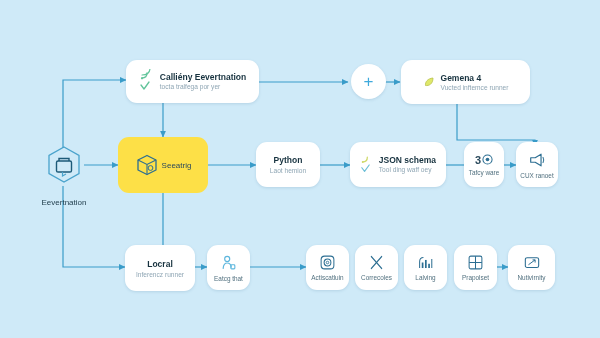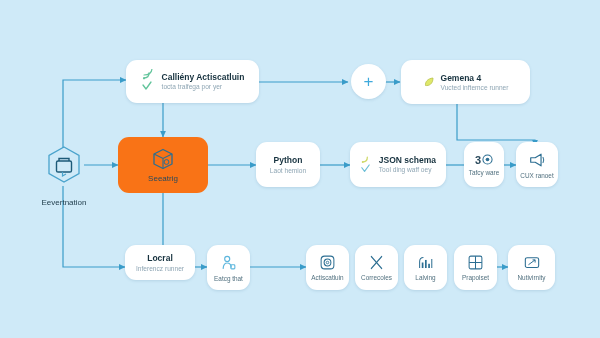--- a/index.html
+++ b/index.html
@@ -23,23 +23,23 @@
     display:flex;align-items:center;justify-content:center;
     box-sizing:border-box;
   }
   .node.wide{flex-direction:row;gap:6px;padding:0 10px;}
   .node .txtcol{display:flex;flex-direction:column;align-items:flex-start;line-height:1.18;}
   .title{font-size:8.5px;font-weight:bold;color:#17323f;white-space:nowrap;}
   .sub{font-size:6.6px;color:#8fa6b4;white-space:nowrap;margin-top:1px;}
 
   
   .node.accent{
-    background:#f97316;
+    background:#fde047;
     box-shadow:none;
-    flex-direction:column;gap:3px;
+    flex-direction:row;gap:3px;
   }
   .node.accent .title{font-weight:normal;font-size:8px;color:#2b4a5c;}
 
   
   .node.center-label{flex-direction:column;gap:2px;}
   .node.center-label .title{font-weight:bold;text-align:center;}
   .node.center-label .sub{text-align:center;margin-top:0;}
 
   
   .tile{flex-direction:column;gap:3px;}
@@ -118,21 +118,21 @@
       <g>
         <path d="M3 9 Q8 9 8 4" fill="none" stroke="#62c49b" stroke-width="1.4" stroke-linecap="round"></path>
         <path d="M3 6 Q11 6 11 -1" fill="none" stroke="#62c49b" stroke-width="1.2" stroke-linecap="round"></path>
         <circle cx="3" cy="9.3" r="1.1" fill="#62c49b"></circle>
       </g>
       <g>
         <path d="M2 16 L5 20 L10 13" fill="none" stroke="#62c49b" stroke-width="1.3" stroke-linecap="round" stroke-linejoin="round"></path>
       </g>
     </svg>
     <div class="txtcol">
-      <div class="title">Calliény Actiscatluin</div>
+      <div class="title">Calliény Eevertnation</div>
       <div class="sub">tocta tralfega por yer</div>
     </div>
   </div>
 
   <div class="plus-node" style="left:351px;top:64px;width:35px;height:35px;">
     <span class="glyph">+</span>
   </div>
 
   <div class="node wide" style="left:401px;top:60px;width:129px;height:44px;">
     <svg width="12" height="12" viewBox="0 0 12 12" class="ico">
@@ -187,21 +187,21 @@
   </div>
 
   <div class="node tile" style="left:516px;top:142px;width:42px;height:45px;">
     <svg width="18" height="18" viewBox="0 0 20 20" class="ico">
       <path d="M3 7.5 L3 12.5 L8 12.5 L14.5 16.5 L14.5 3.5 L8 7.5 Z" fill="none" stroke="#2c6e92" stroke-width="1.3" stroke-linejoin="round"></path>
       <path d="M16.8 7 Q18.4 10 16.8 13" fill="none" stroke="#2c6e92" stroke-width="1.1" stroke-linecap="round"></path>
     </svg>
     <div class="cap">CUX ranoet</div>
   </div>
 
-  <div class="node center-label" style="left:125px;top:245px;width:70px;height:35px;">
+  <div class="node center-label" style="left:125px;top:245px;width:70px;height:46px;">
     <div class="title">Locral</div>
     <div class="sub">Inferencz runner</div>
   </div>
 
   <div class="node tile" style="left:207px;top:245px;width:43px;height:45px;">
     <svg width="18" height="18" viewBox="0 0 20 20" class="ico">
       <circle cx="8" cy="5.5" r="2.8" fill="none" stroke="#5cb6dd" stroke-width="1.3"></circle>
       <path d="M3.5 16 Q4 10 8 10 Q12 10 12.5 14.5" fill="none" stroke="#5cb6dd" stroke-width="1.3" stroke-linecap="round"></path>
       <rect x="12" y="12" width="4.5" height="4.5" rx="1" fill="none" stroke="#5cb6dd" stroke-width="1.2"></rect>
     </svg>

